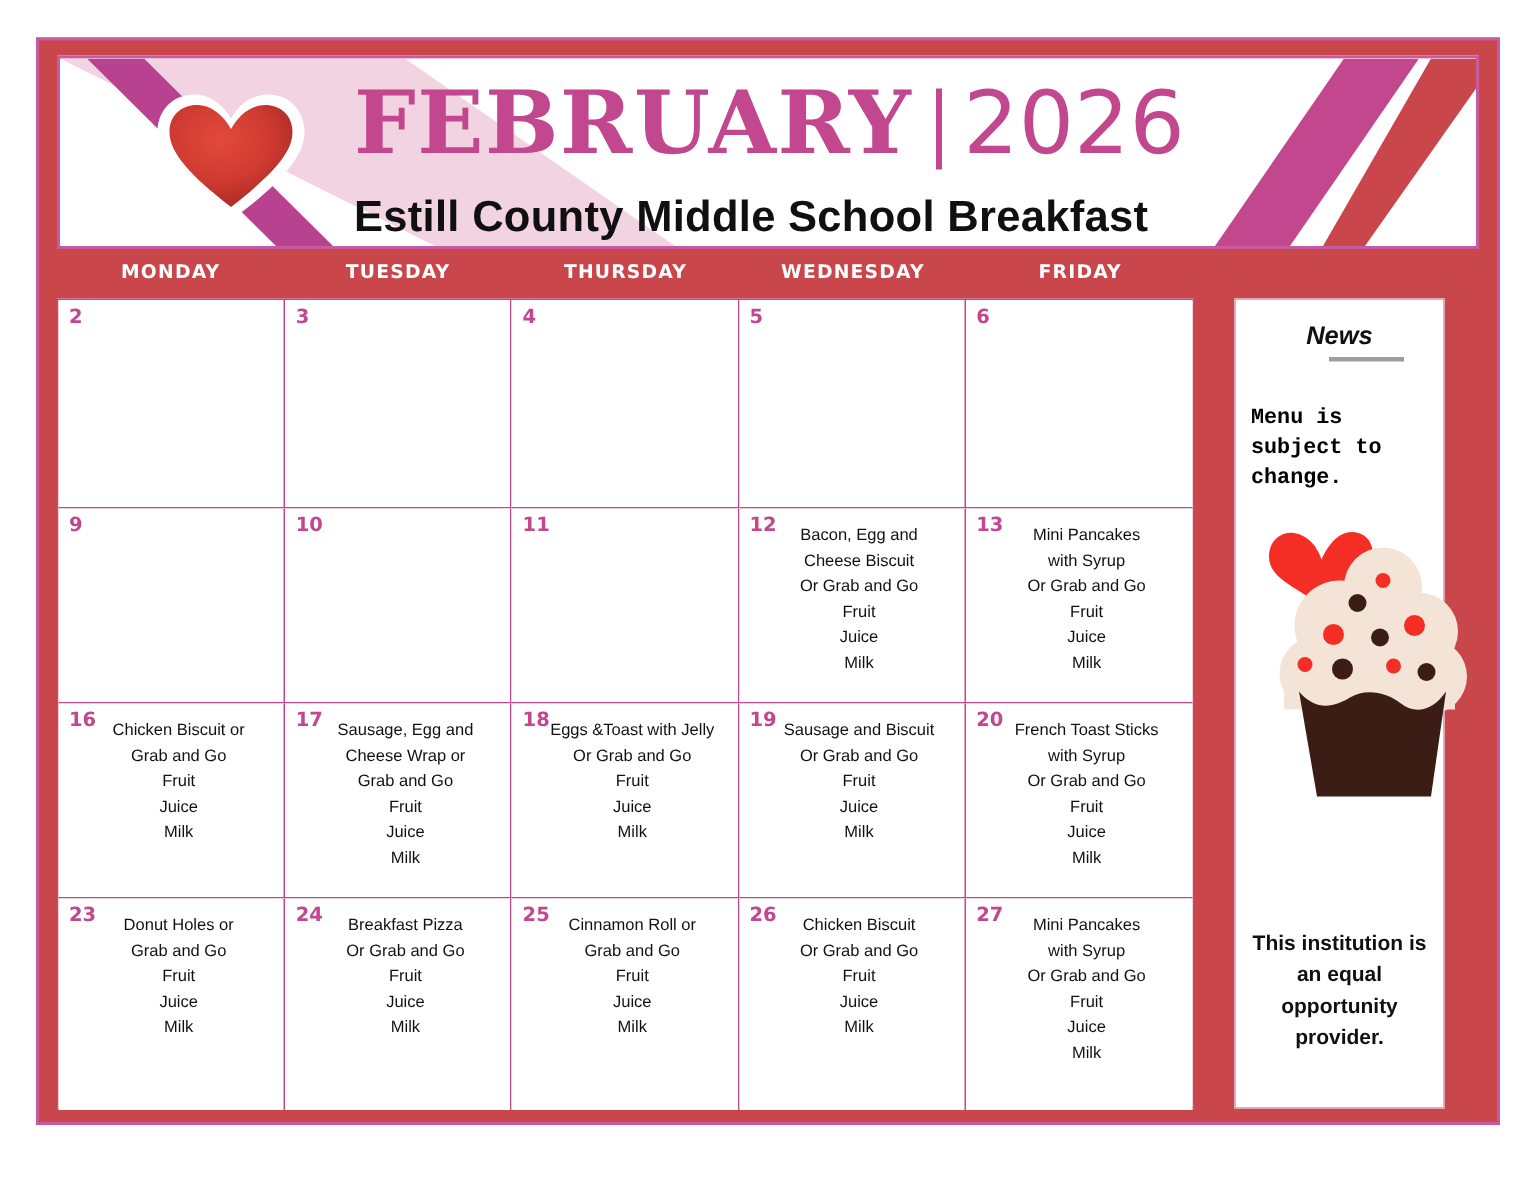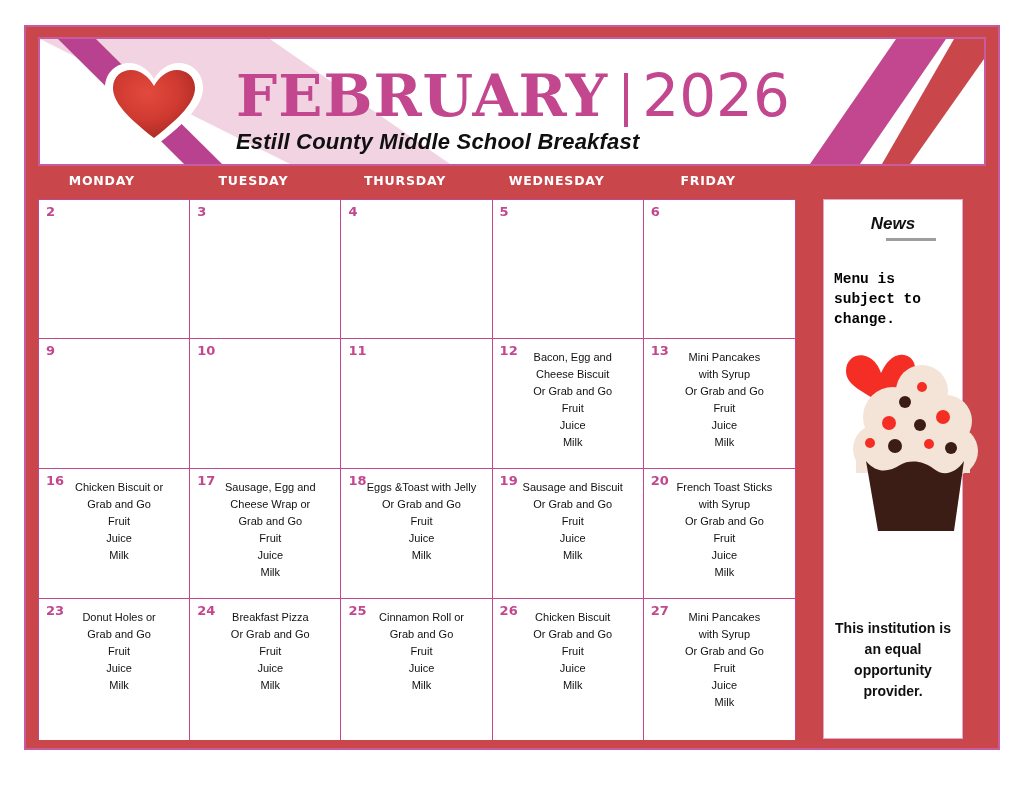--- a/index.html
+++ b/index.html
@@ -66,21 +66,21 @@
     left: 62px;
     top: 22px;
     width: 104px;
     height: 88px;
     z-index: 5;
   }
 
   .title-row {
     position: absolute;
     left: 196px;
-    top: 28px;
+    top: 14px;
     z-index: 5;
     display: flex;
     align-items: center;
   }
   .title-month {
     font-family: "DejaVu Serif", serif;
     font-weight: bold;
     font-size: 58px;
     letter-spacing: 1px;
     color: #c2478f;
@@ -101,31 +101,30 @@
     font-size: 58px;
     color: #c2478f;
     line-height: 1;
   }
   .subtitle {
     position: absolute;
     left: 196px;
     top: 90px;
     z-index: 5;
     font-family: "Liberation Sans", sans-serif;
-    font-style: italic;
-    font-weight: bold;
-    font-size: 22px;
+    font-weight: bold;
+    font-size: 29px;
     color: #101010;
     letter-spacing: 0.2px;
   }
 
   
   .weekday-row {
     position: absolute;
-    left: 26px;
+    left: 38px;
     top: 173px;
     width: 758px;
     height: 26px;
     display: flex;
     z-index: 3;
   }
   .weekday {
     flex: 1 1 0;
     text-align: center;
     color: #ffffff;

